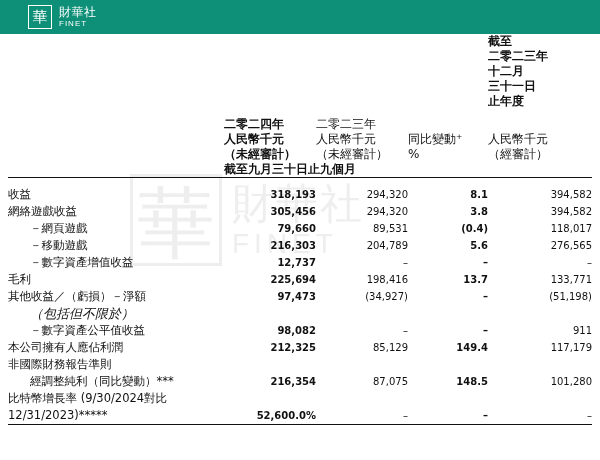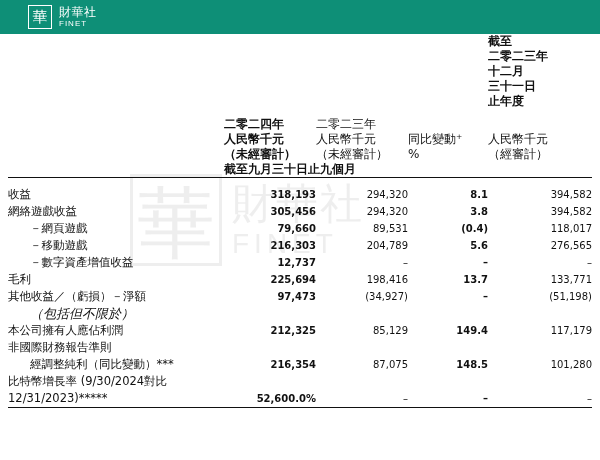--- a/index.html
+++ b/index.html
@@ -290,20 +290,27 @@
           <td class="num">(51,198)</td>
         </tr>
         <tr>
           <td class="row-label ital indent">（包括但不限於）</td>
           <td class="num"></td>
           <td class="num"></td>
           <td class="num bold"></td>
           <td class="num"></td>
         </tr>
         <tr>
+          <td class="row-label bold indent">－數字資產公平值收益</td>
+          <td class="num bold">98,082</td>
+          <td class="num">–</td>
+          <td class="num bold">–</td>
+          <td class="num">911</td>
+        </tr>
+        <tr>
           <td class="row-label bold">本公司擁有人應佔利潤</td>
           <td class="num bold">212,325</td>
           <td class="num">85,129</td>
           <td class="num bold">149.4</td>
           <td class="num">117,179</td>
         </tr>
         <tr>
           <td class="row-label bold">非國際財務報告準則</td>
           <td class="num bold"></td>
           <td class="num"></td>

